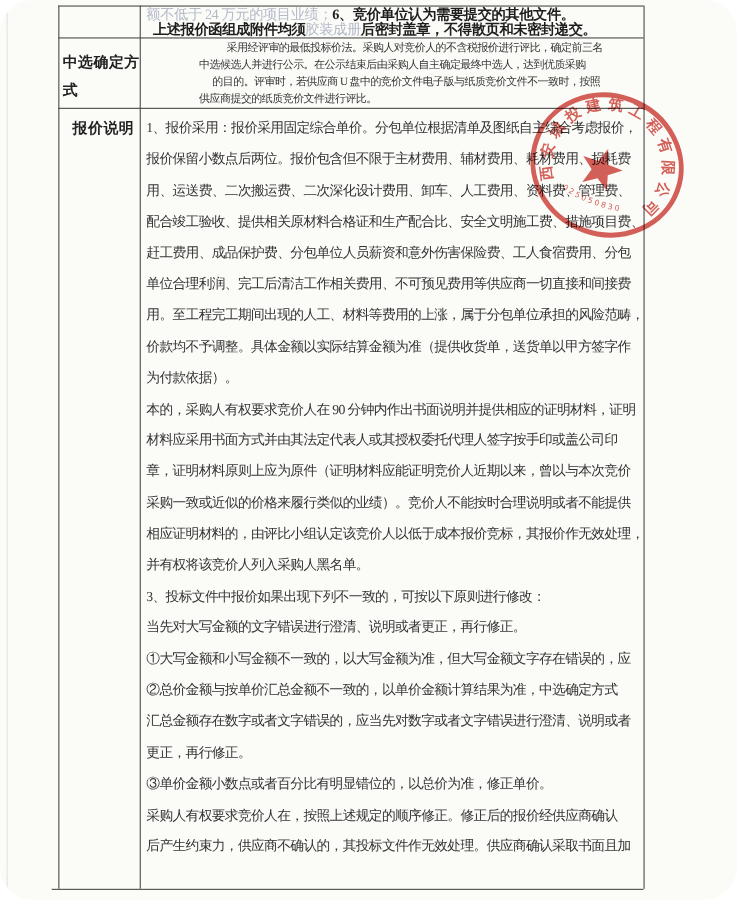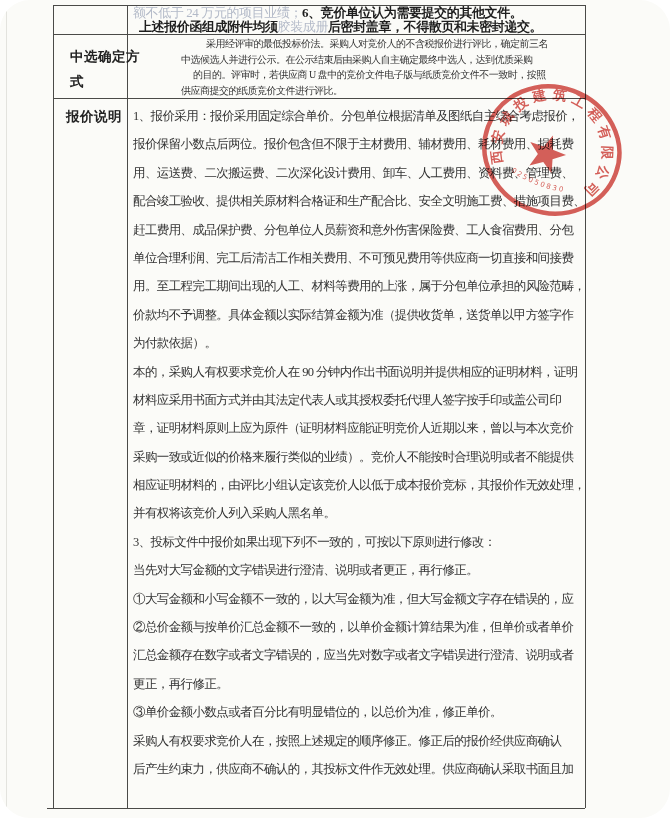--- a/index.html
+++ b/index.html
@@ -17,21 +17,21 @@
   .h{height:1.4px;}
   .v{width:1.4px;}
   .txt{position:absolute;white-space:nowrap;}
   .r1line{font-size:13px;letter-spacing:-0.4px;height:14px;line-height:14px;}
   .boldtxt{font-weight:bold;color:#1e1e1e;}
   .faded{color:#b3bac8;}
   .cell-label{
     position:absolute;font-weight:bold;color:#222;
     font-size:13.5px;letter-spacing:0.5px;
   }
-  .label-wrap{width:70px;line-height:25px;white-space:normal;margin-left:13px;}
+  .label-wrap{width:70px;line-height:25px;white-space:normal;}
   .r2line{
     position:absolute;left:147px;
     font-size:10px;letter-spacing:-0.5px;
     height:15.5px;line-height:15.5px;white-space:nowrap;color:#333;margin-left:34px;
   }
   .indent2{padding-left:25px;}
   .r3content{
     position:absolute;left:133px;top:102px;width:455px;
   }
   .r3line{
@@ -86,21 +86,21 @@
     <span class="r3line">为付款依据）。</span>
     <span class="r3line">本的，采购人有权要求竞价人在 90 分钟内作出书面说明并提供相应的证明材料，证明</span>
     <span class="r3line">材料应采用书面方式并由其法定代表人或其授权委托代理人签字按手印或盖公司印</span>
     <span class="r3line">章，证明材料原则上应为原件（证明材料应能证明竞价人近期以来，曾以与本次竞价</span>
     <span class="r3line">采购一致或近似的价格来履行类似的业绩）。竞价人不能按时合理说明或者不能提供</span>
     <span class="r3line">相应证明材料的，由评比小组认定该竞价人以低于成本报价竞标，其报价作无效处理，</span>
     <span class="r3line">并有权将该竞价人列入采购人黑名单。</span>
     <span class="r3line">3、投标文件中报价如果出现下列不一致的，可按以下原则进行修改：</span>
     <span class="r3line">当先对大写金额的文字错误进行澄清、说明或者更正，再行修正。</span>
     <span class="r3line">①大写金额和小写金额不一致的，以大写金额为准，但大写金额文字存在错误的，应</span>
-    <span class="r3line">②总价金额与按单价汇总金额不一致的，以单价金额计算结果为准，但单价或者单价</span>
+    <span class="r3line">②总价金额与按单价汇总金额不一致的，以单价金额计算结果为准，中选确定方式</span>
     <span class="r3line">汇总金额存在数字或者文字错误的，应当先对数字或者文字错误进行澄清、说明或者</span>
     <span class="r3line">更正，再行修正。</span>
     <span class="r3line">③单价金额小数点或者百分比有明显错位的，以总价为准，修正单价。</span>
     <span class="r3line">采购人有权要求竞价人在，按照上述规定的顺序修正。修正后的报价经供应商确认</span>
     <span class="r3line">后产生约束力，供应商不确认的，其投标文件作无效处理。供应商确认采取书面且加</span>
   </div>
 
   <svg class="stamp" viewBox="0 0 150 145">
     <ellipse cx="75" cy="70" rx="68" ry="63" fill="none" stroke="#cf3d36" stroke-width="4.5"></ellipse>
     <polygon fill="#cf3d36" points="71,56 75.8,69.4 90,69.8 78.8,78.5 82.8,92.2 71,84.2 59.2,92.2 63.2,78.5 52,69.8 66.2,69.4"></polygon>

